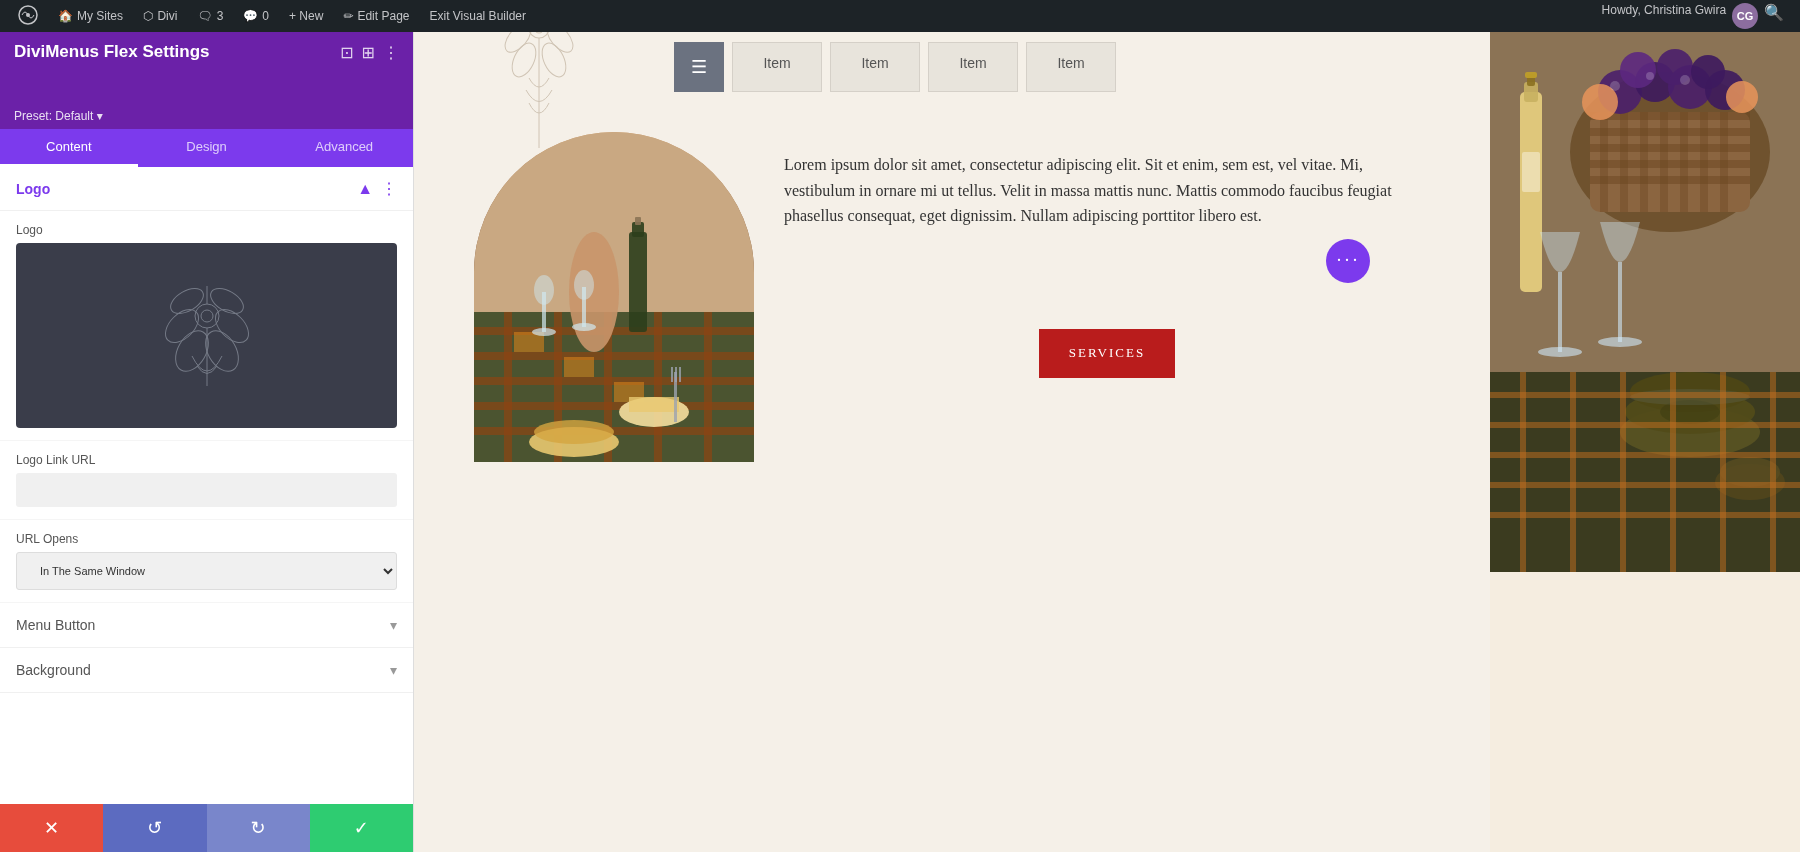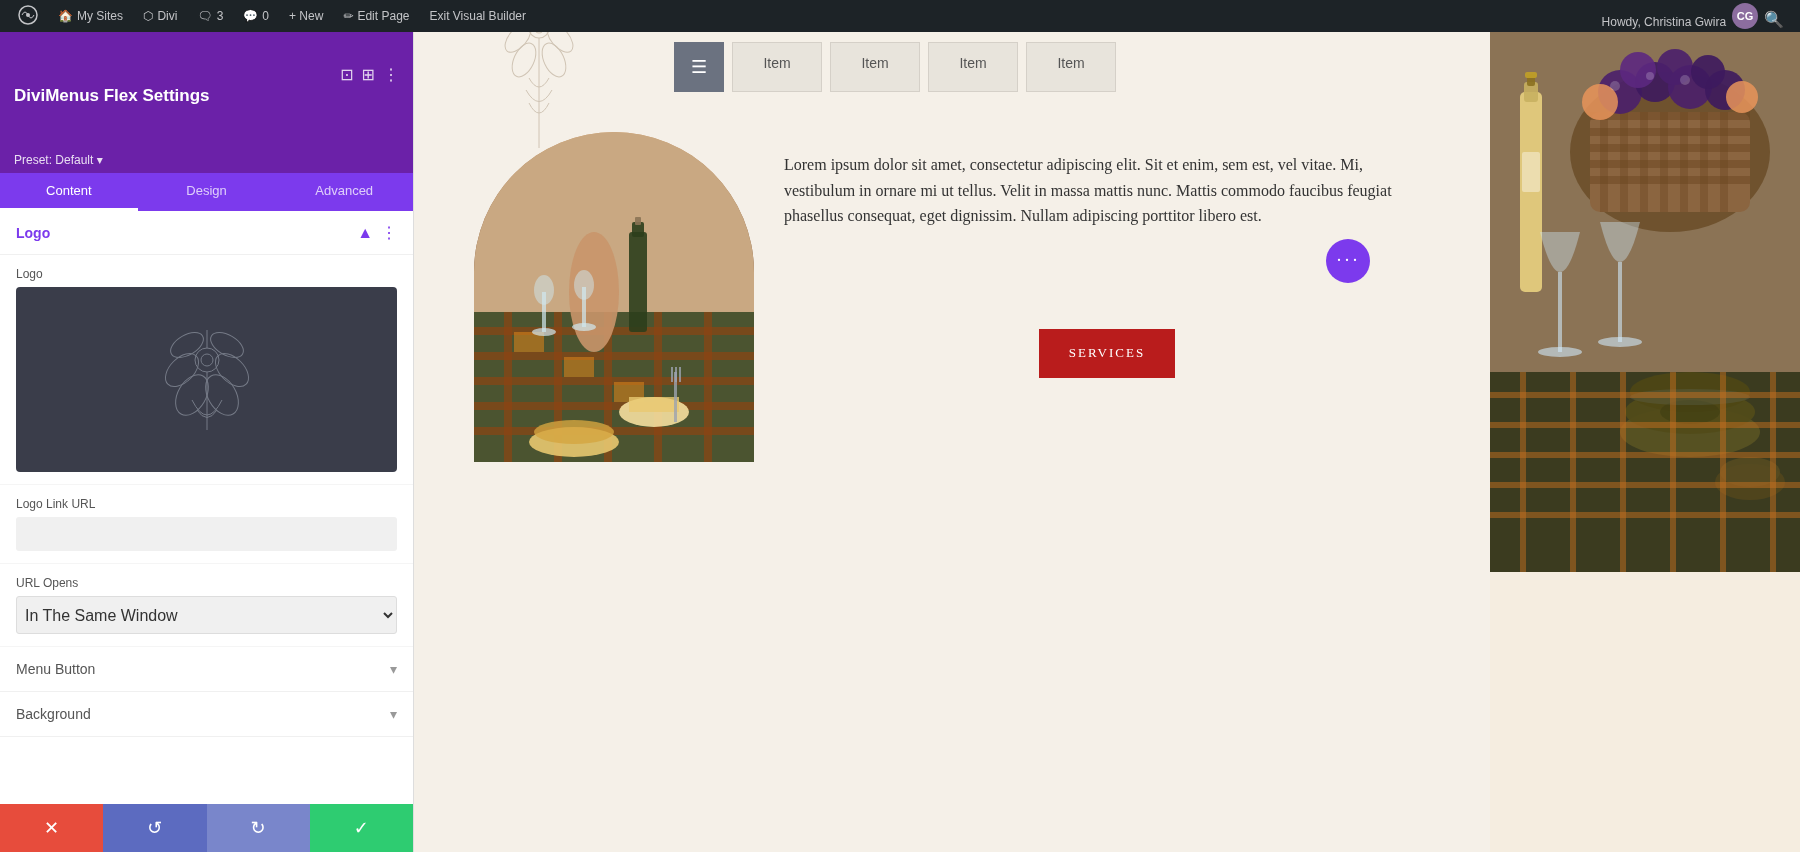--- a/index.html
+++ b/index.html
@@ -10,21 +10,21 @@
       position: fixed; top: 0; left: 0; right: 0; height: 32px;
       background: #1d2327; display: flex; align-items: center;
       z-index: 9999; padding: 0 8px; gap: 0;
     }
     .admin-bar-item {
       display: flex; align-items: center; gap: 4px;
       color: #c3c4c7; font-size: 12px; padding: 0 10px; height: 32px;
       cursor: pointer; white-space: nowrap;
     }
     .admin-bar-right {
-      margin-left: auto; display: flex; align-items: flex-end; gap: 6px;
+      margin-left: auto; display: flex; align-items: flex-start; gap: 6px;
       color: #c3c4c7; font-size: 12px; padding-right: 8px;
     }
     .admin-avatar {
       width: 26px; height: 26px; border-radius: 50%;
       background: #8c6d9f; display: flex; align-items: center; justify-content: center;
       color: white; font-size: 11px; font-weight: bold;
     }
 
     
     .main-layout {
@@ -37,21 +37,21 @@
       border-right: 1px solid #ddd; z-index: 100; flex-shrink: 0;
     }
     .panel-header {
       background: #6b21a8; padding: 10px 14px 6px;
       display: flex; flex-direction: column; gap: 2px;
     }
     .panel-title-row {
       display: flex; align-items: center; justify-content: space-between;
     }
     .panel-title {
-      color: #fff; font-size: 17px; font-weight: 600; margin-top: 44px;
+      color: #fff; font-size: 17px; font-weight: 600;
     }
     .panel-title-icons {
       display: flex; gap: 8px; align-items: center;
     }
     .panel-title-icons span { color: rgba(255,255,255,0.8); cursor: pointer; font-size: 16px; }
     .panel-preset {
       color: rgba(255,255,255,0.85); font-size: 12px; cursor: pointer; margin-top: 45px;
     }
     .panel-tabs {
       display: flex; background: #7c3aed;
@@ -85,21 +85,21 @@
       overflow: hidden;
     }
     .logo-preview svg { opacity: 0.6; }
 
     .field-input {
       width: 100%; height: 34px; background: #f0f0f0; border: none;
       border-radius: 3px; padding: 0 8px; font-size: 13px; color: #333;
     }
     .field-select {
       width: 100%; height: 38px; background: #f0f0f0; border: 1px solid #ddd;
-      border-radius: 3px; padding: 0 4px; font-size: 16px; color: #333;
+      border-radius: 3px; padding: 0 19px; font-size: 11px; color: #333;
       appearance: auto; cursor: pointer;
     }
 
     .collapsible-section {
       padding: 14px 16px; border-bottom: 1px solid #f0f0f0;
       display: flex; align-items: center; justify-content: space-between;
       cursor: pointer;
     }
     .collapsible-title { font-size: 14px; color: #555; font-weight: 500; }
     .chevron { color: #999; font-size: 14px; }

